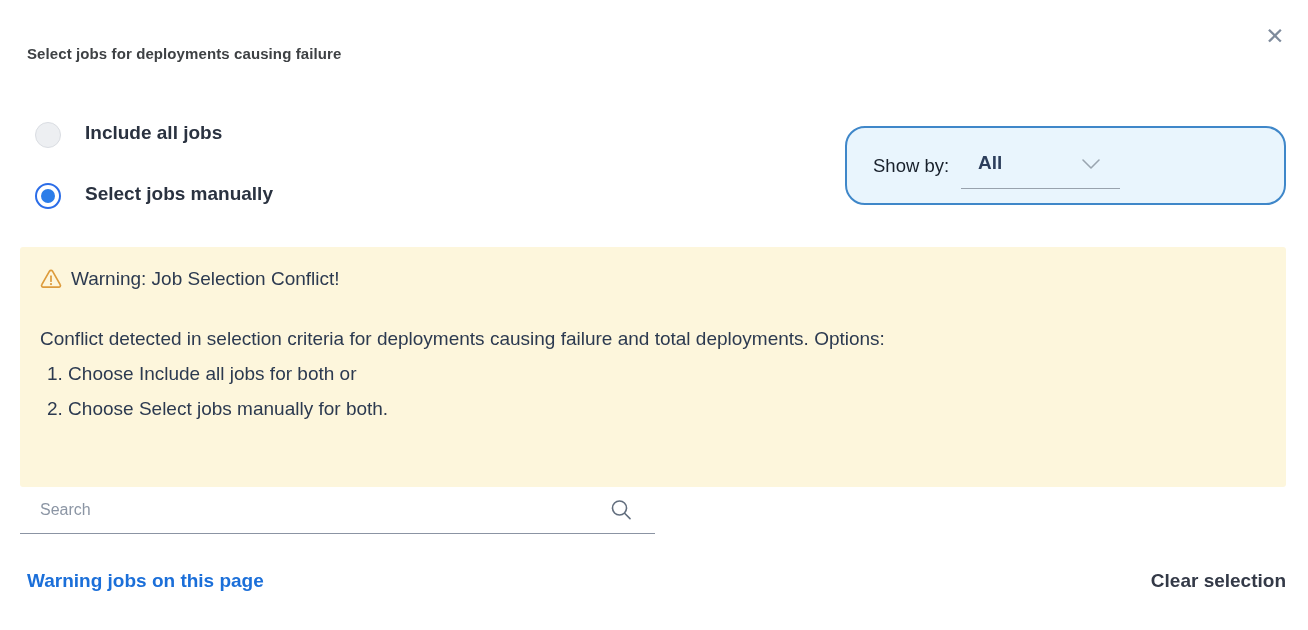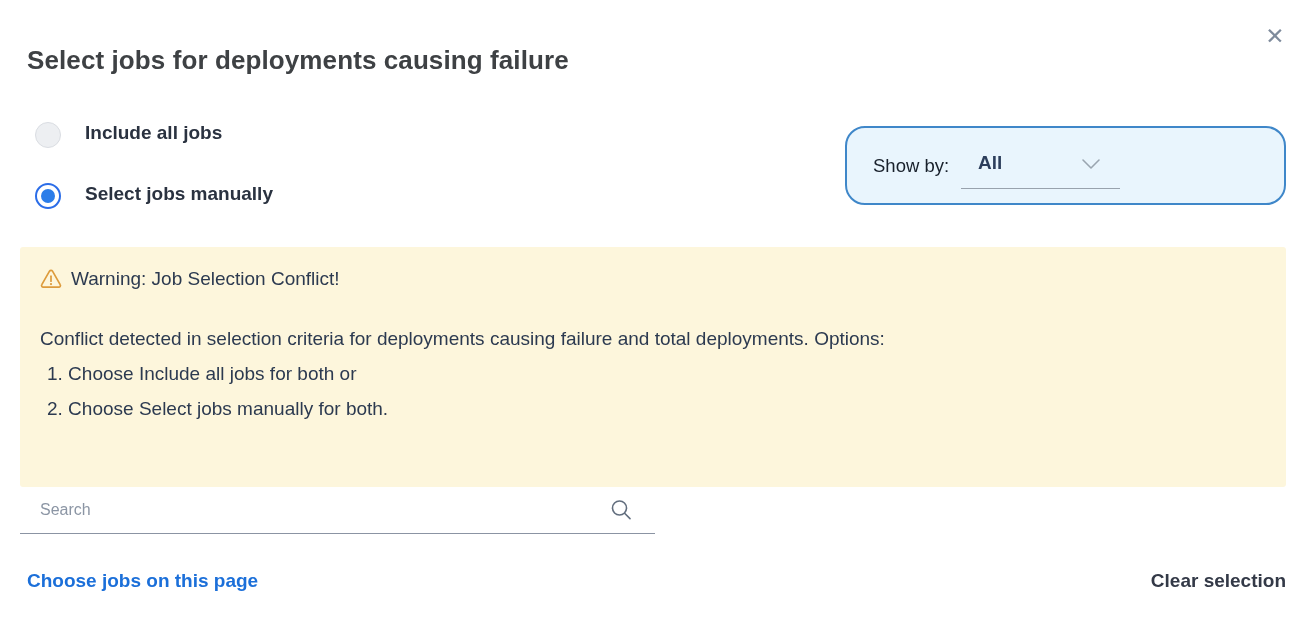--- a/index.html
+++ b/index.html
@@ -11,21 +11,21 @@
   .close-btn {
     position: absolute; left: 1259px; top: 20px;
     width: 32px; height: 32px;
     display: flex; align-items: center; justify-content: center;
     color: #7e8b9c; font-size: 23px; font-weight: 400;
     cursor: pointer; user-select: none;
   }
 
   .dialog-title {
     position: absolute; left: 27px; top: 45px;
-    font-size: 26px; font-weight: 700; color: #3e4144;
+    font-size: 15px; font-weight: 700; color: #3e4144;
     letter-spacing: 0.1px;
   }
 
   
   .radio-group { position: absolute; left: 35px; top: 122px; display: flex; flex-direction: column; gap: 35px; }
   .radio-row { display: flex; align-items: flex-start; gap: 24px; cursor: pointer; font-weight: bold; }
   .radio-circle { width: 26px; height: 26px; border-radius: 50%; flex: 0 0 auto; }
   .radio-circle.unselected { background: #edeff2; border: 1px solid #dadde2; }
   .radio-circle.selected {
     background: #ffffff; border: 2px solid #2b6de8;
@@ -136,17 +136,17 @@
     <input class="search-input" type="text" placeholder="Search" style="">
     <span class="search-icon">
       <svg width="24" height="24" viewBox="0 0 24 24">
         <circle cx="10.5" cy="10" r="7" fill="none" stroke="#626e7e" stroke-width="1.6"></circle>
         <line x1="15.6" y1="15.2" x2="21" y2="20.6" stroke="#626e7e" stroke-width="1.6" stroke-linecap="round"></line>
       </svg>
     </span>
   </div>
 
   <div class="footer-row">
-    <span class="select-page-link">Choose jobs on this page</span>
+    <span class="select-page-link">Warning jobs on this page</span>
     <span class="clear-selection">Clear selection</span>
   </div>
 
 </div>
 
 </body></html>

